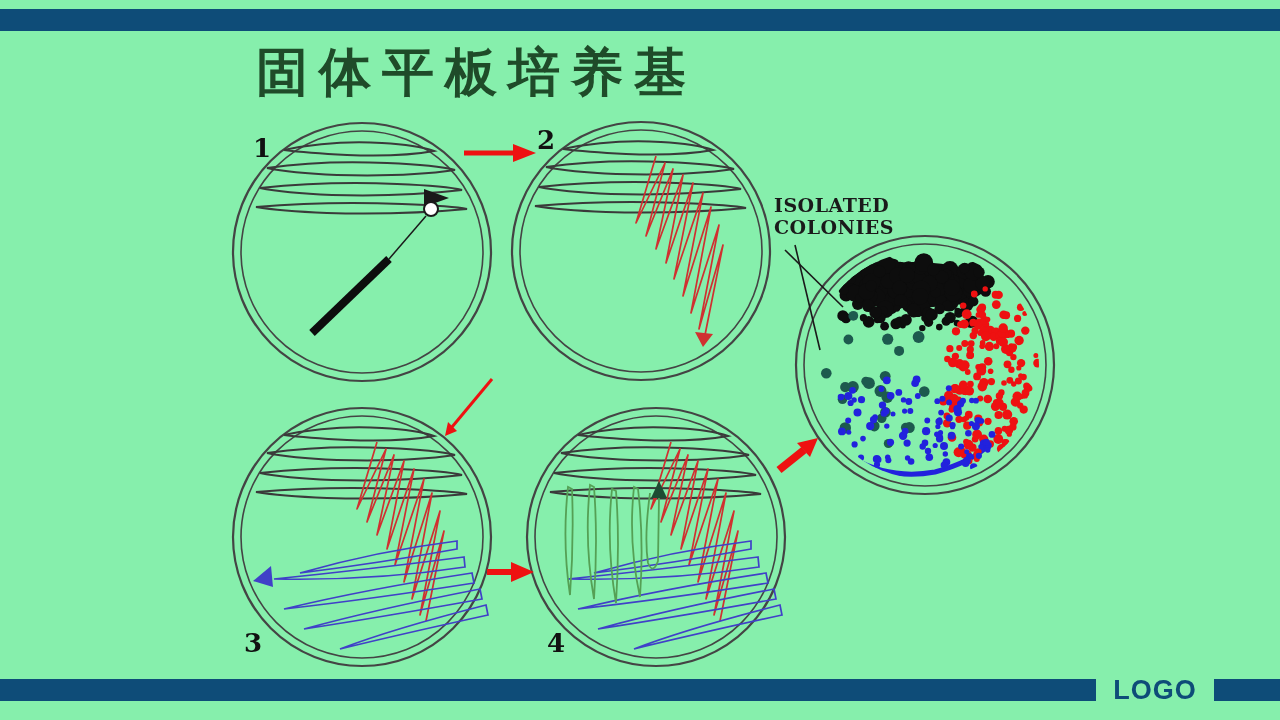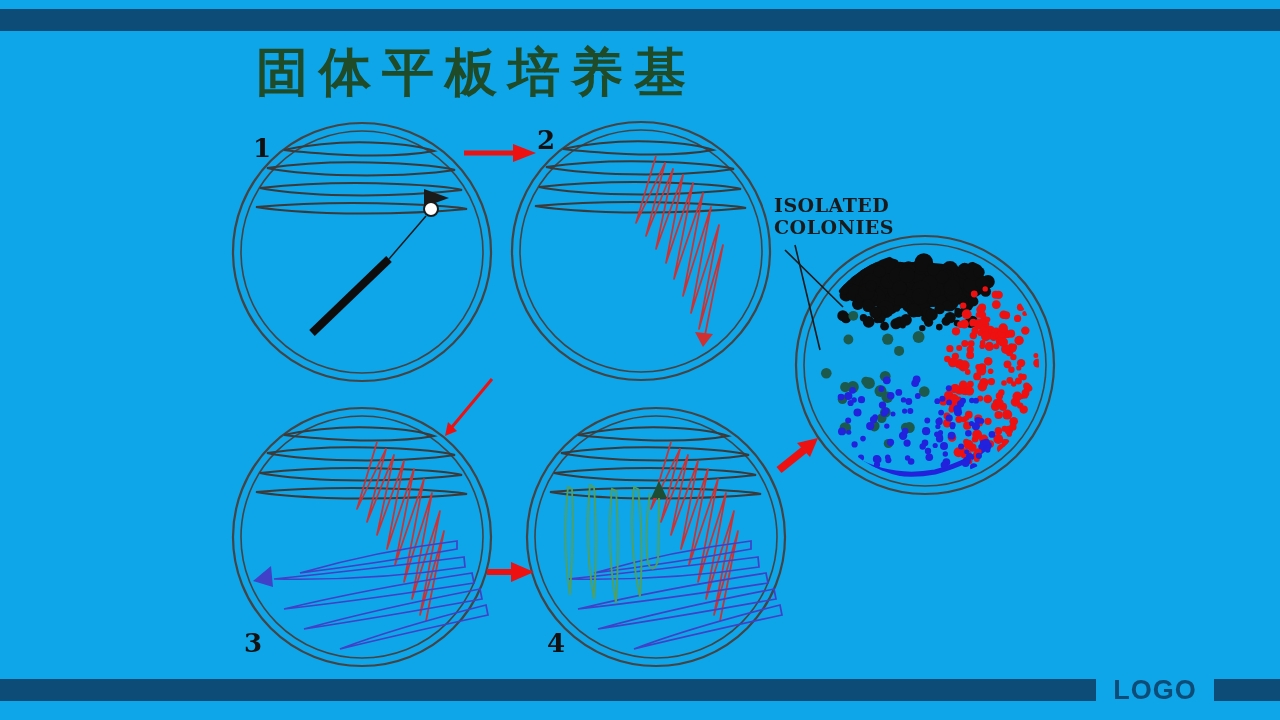--- a/index.html
+++ b/index.html
@@ -1,16 +1,16 @@
 <!DOCTYPE html>
 <html><head>
 <meta charset="utf-8">
 <style>
   html,body{margin:0;padding:0;background:#fff;}
-  .slide{position:relative;width:1280px;height:720px;background:#0ea5e9;overflow:hidden;
+  .slide{position:relative;width:1280px;height:720px;background:#86efac;overflow:hidden;
          font-family:"Liberation Sans",sans-serif;}
   .top-bar{position:absolute;left:0;top:9px;width:1280px;height:22px;background:#0e4c78;}
   .slide-title{position:absolute;left:256px;top:38px;font-family:"DejaVu Serif","Liberation Serif",serif;
          font-weight:bold;font-size:52px;letter-spacing:11px;color:#1f4b29;white-space:nowrap;}
   .bottom-bar-main{position:absolute;left:0;top:679px;width:1096px;height:22px;background:#0e4c78;}
   .bottom-bar-right{position:absolute;left:1214px;top:679px;width:66px;height:22px;background:#0e4c78;}
   .logo-box{position:absolute;left:1096px;top:674px;width:118px;height:32px;display:flex;
          align-items:center;justify-content:center;}
   .logo-text{font-family:"Liberation Sans",sans-serif;font-size:27px;font-weight:600;
          letter-spacing:1px;color:#0e4c78;}

